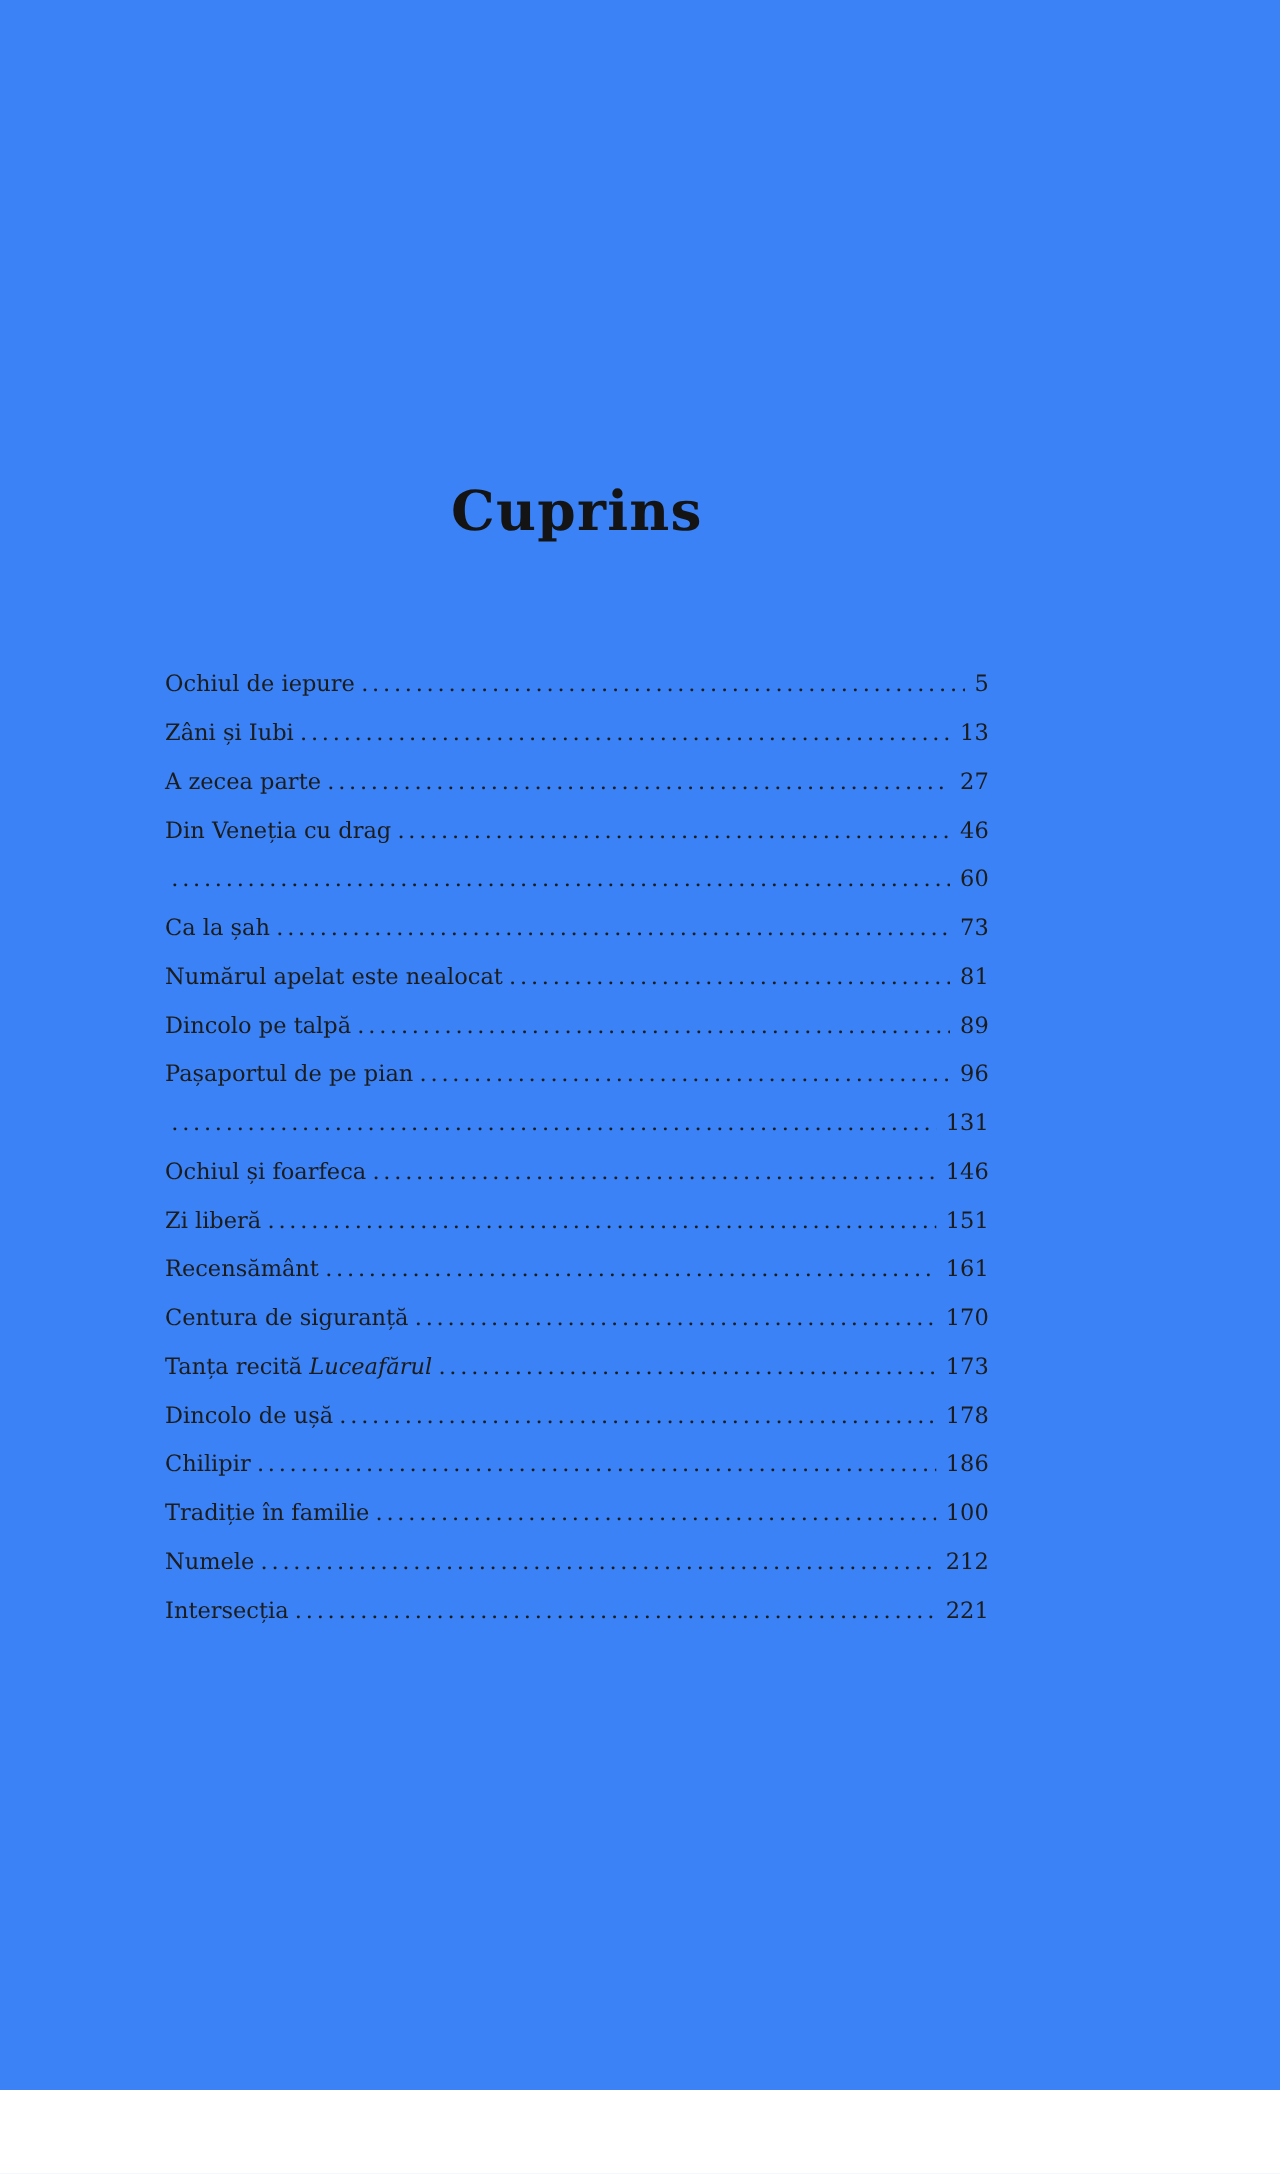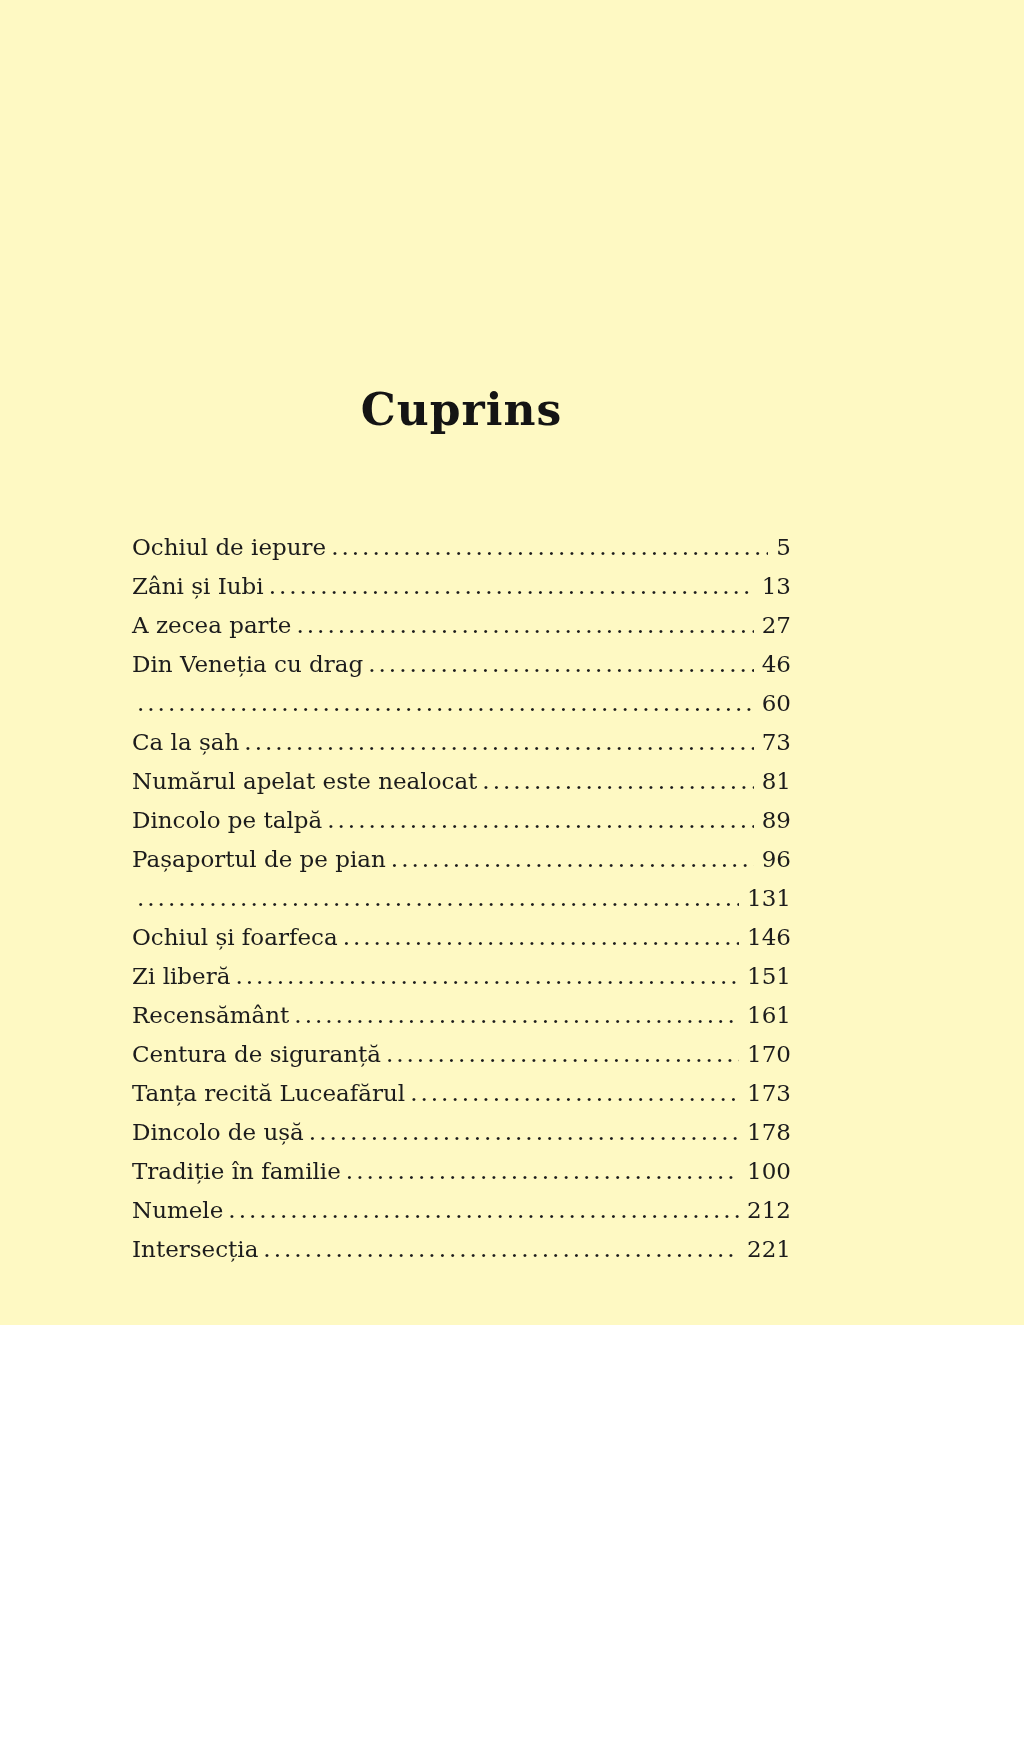--- a/index.html
+++ b/index.html
@@ -10,22 +10,22 @@
   body {
     width: 1024px;
     height: 1739px;
     font-family: "DejaVu Serif", "Liberation Serif", serif;
     color: #1c1c1c;
     overflow: hidden;
   }
   .page {
     position: relative;
     width: 1024px;
-    height: 1325px;
-    background: #fef9c3;
+    height: 1672px;
+    background: #3b82f6;
   }
   .page-title {
     position: absolute;
     top: 384px;
     left: 132px;
     width: 659px;
     margin: 0;
     text-align: center;
     font-size: 44px;
     font-weight: bold;
@@ -34,30 +34,31 @@
   }
   .toc {
     position: absolute;
     top: 528px;
     left: 132px;
     width: 659px;
   }
   .toc-row {
     display: flex;
     align-items: baseline;
-    font-size: 23px;
+    font-size: 18px;
     line-height: 39px;
     height: 39px;
     white-space: nowrap;
   }
   .toc-title {
     white-space: nowrap;
     flex: 0 0 auto;
   }
   .toc-title .ti {
+    font-style: italic;
   }
   .leader {
     flex: 1 1 auto;
     overflow: hidden;
     white-space: nowrap;
     margin-left: 5px;
     margin-right: 8px;
     min-width: 10px;
   }
   .leader::after {
@@ -164,20 +165,25 @@
     <span class="leader"></span>
     <span class="pageno">173</span>
   </div>
 
   <div class="toc-row">
     <span class="toc-title"><span class="t">Dincolo de ușă</span></span>
     <span class="leader"></span>
     <span class="pageno">178</span>
   </div>
 
+  <div class="toc-row">
+    <span class="toc-title"><span class="t">Chilipir</span></span>
+    <span class="leader"></span>
+    <span class="pageno">186</span>
+  </div>
 
   <div class="toc-row">
     <span class="toc-title"><span class="t">Tradiție în familie</span></span>
     <span class="leader"></span>
     <span class="pageno">100</span>
   </div>
 
   <div class="toc-row">
     <span class="toc-title"><span class="t">Numele</span></span>
     <span class="leader"></span>

